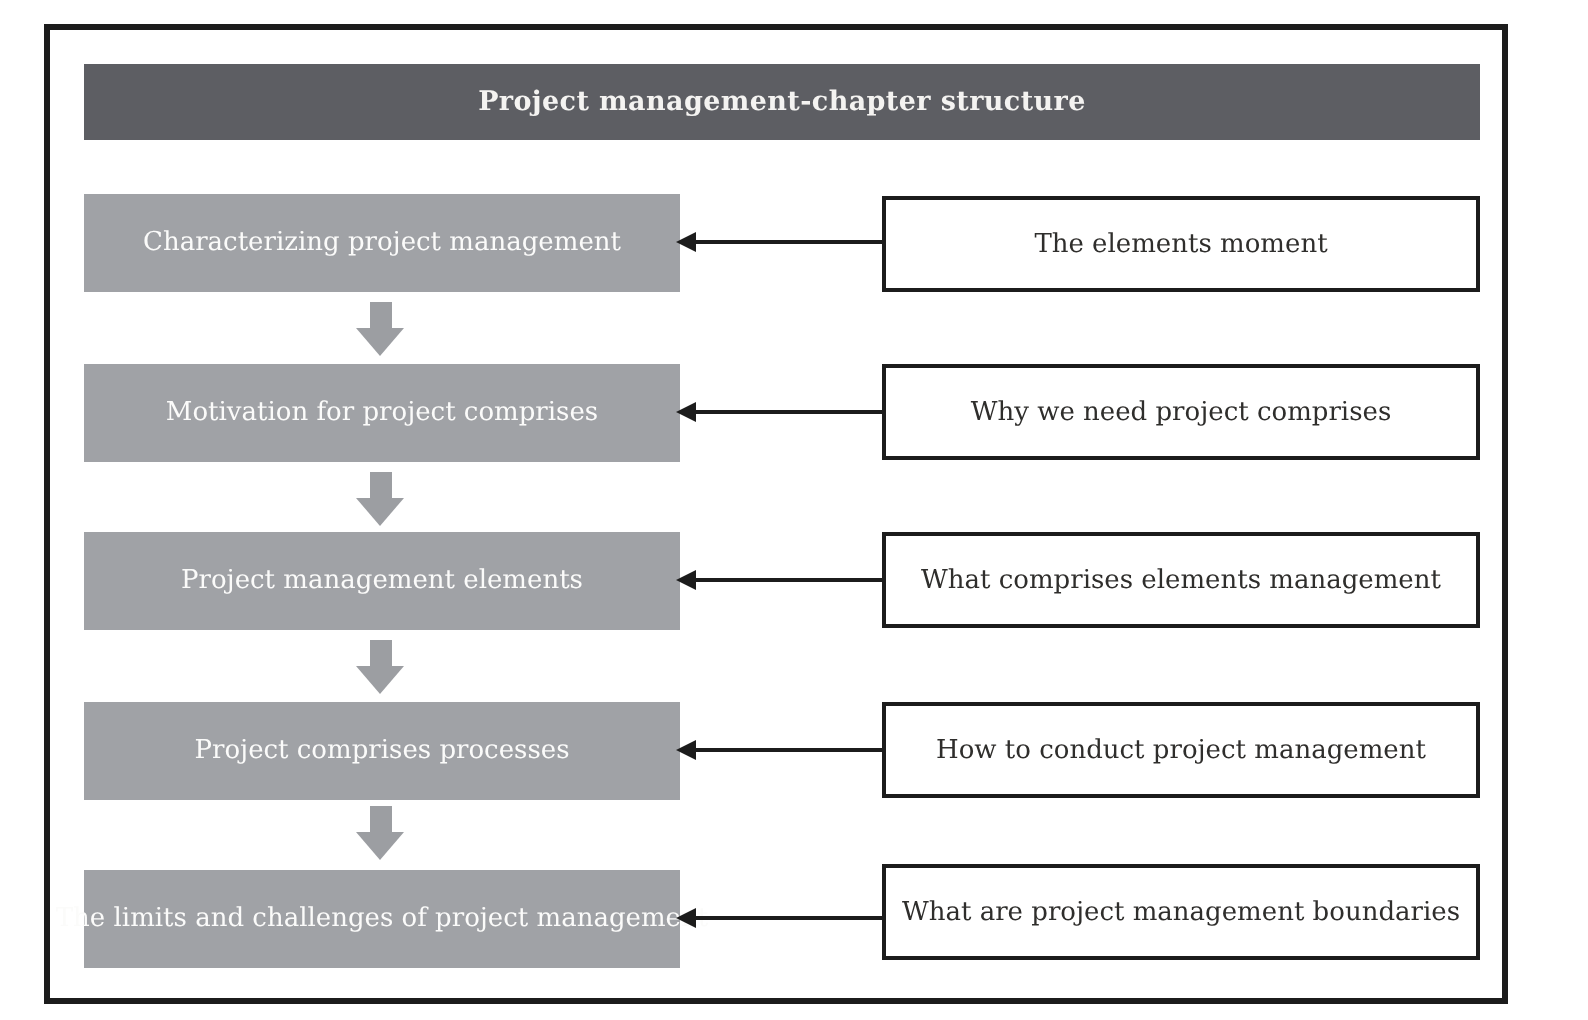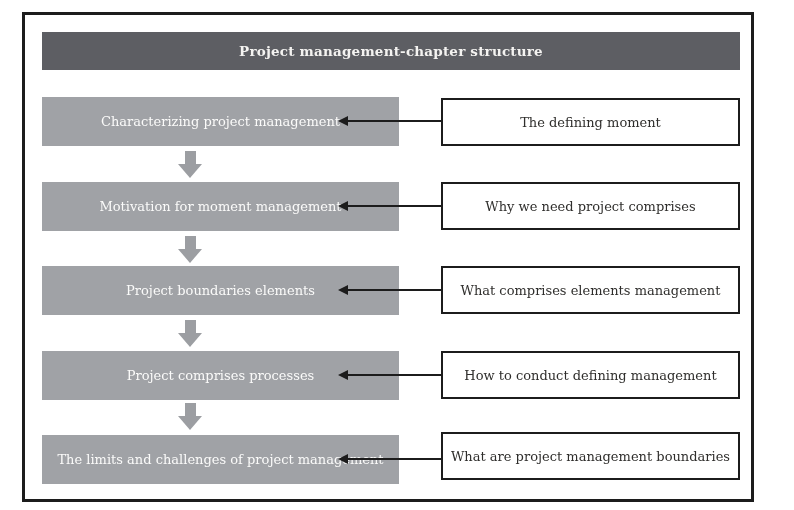--- a/index.html
+++ b/index.html
@@ -11,21 +11,21 @@
     position:absolute; left:22px; top:12px; width:732px; height:490px;
     border:3px solid var(--outline,#1c1c1c); box-sizing:border-box; background:#ffffff;
   }
   .titlebar {
     position:absolute; left:42px; top:32px; width:698px; height:38px;
     background:var(--header-fill,#5d5e63); color:#f4f3f1;
     display:flex; align-items:center; justify-content:center;
     font-weight:bold; font-size:13.5px; letter-spacing:0.2px;
   }
   .step {
-    position:absolute; left:42px; width:357px; height:49px;
+    position:absolute; left:42px; width:298px; height:49px;
     background:var(--step-fill,#a0a2a6); color:#fbfbfa;
     display:flex; align-items:center; justify-content:center;
     font-size:13px; text-align:center; white-space:nowrap;
   }
   .note {
     position:absolute; left:441px; width:299px; height:48px;
     background:#ffffff; border:2px solid var(--outline,#1c1c1c); box-sizing:border-box;
     display:flex; align-items:center; justify-content:center;
     font-size:13px; color:#2f2e2c; text-align:center; white-space:nowrap;
   }
@@ -53,48 +53,48 @@
 <body>
 
 <div class="page">
   <div class="frame"></div>
 
   <div class="titlebar">
     <span>Project management-chapter structure</span>
   </div>
 
   <div class="step" style="top:97px">Characterizing project management</div>
-  <div class="note" style="top:98px">The defining moment</div>
+  <div class="note" style="top:98px">The elements moment</div>
   <div class="hline" style="top:120px"></div>
   <div class="ahead" style="top:116px"></div>
   <div class="darrow" style="top:151px">
     <div class="shaft"></div>
     <div class="head"></div>
   </div>
 
-  <div class="step" style="top:182px">Motivation for moment management</div>
+  <div class="step" style="top:182px">Motivation for project comprises</div>
   <div class="note" style="top:182px">Why we need project comprises</div>
   <div class="hline" style="top:205px"></div>
   <div class="ahead" style="top:201px"></div>
   <div class="darrow" style="top:236px">
     <div class="shaft"></div>
     <div class="head"></div>
   </div>
 
-  <div class="step" style="top:266px">Project boundaries elements</div>
+  <div class="step" style="top:266px">Project management elements</div>
   <div class="note" style="top:266px">What comprises elements management</div>
   <div class="hline" style="top:289px"></div>
   <div class="ahead" style="top:285px"></div>
   <div class="darrow" style="top:320px">
     <div class="shaft"></div>
     <div class="head"></div>
   </div>
 
   <div class="step" style="top:351px">Project comprises processes</div>
-  <div class="note" style="top:351px">How to conduct defining management</div>
+  <div class="note" style="top:351px">How to conduct project management</div>
   <div class="hline" style="top:374px"></div>
   <div class="ahead" style="top:370px"></div>
   <div class="darrow" style="top:403px">
     <div class="shaft"></div>
     <div class="head"></div>
   </div>
 
   <div class="step" style="top:435px">The limits and challenges of project management</div>
   <div class="note" style="top:432px">What are project management boundaries</div>
   <div class="hline" style="top:458px"></div>

